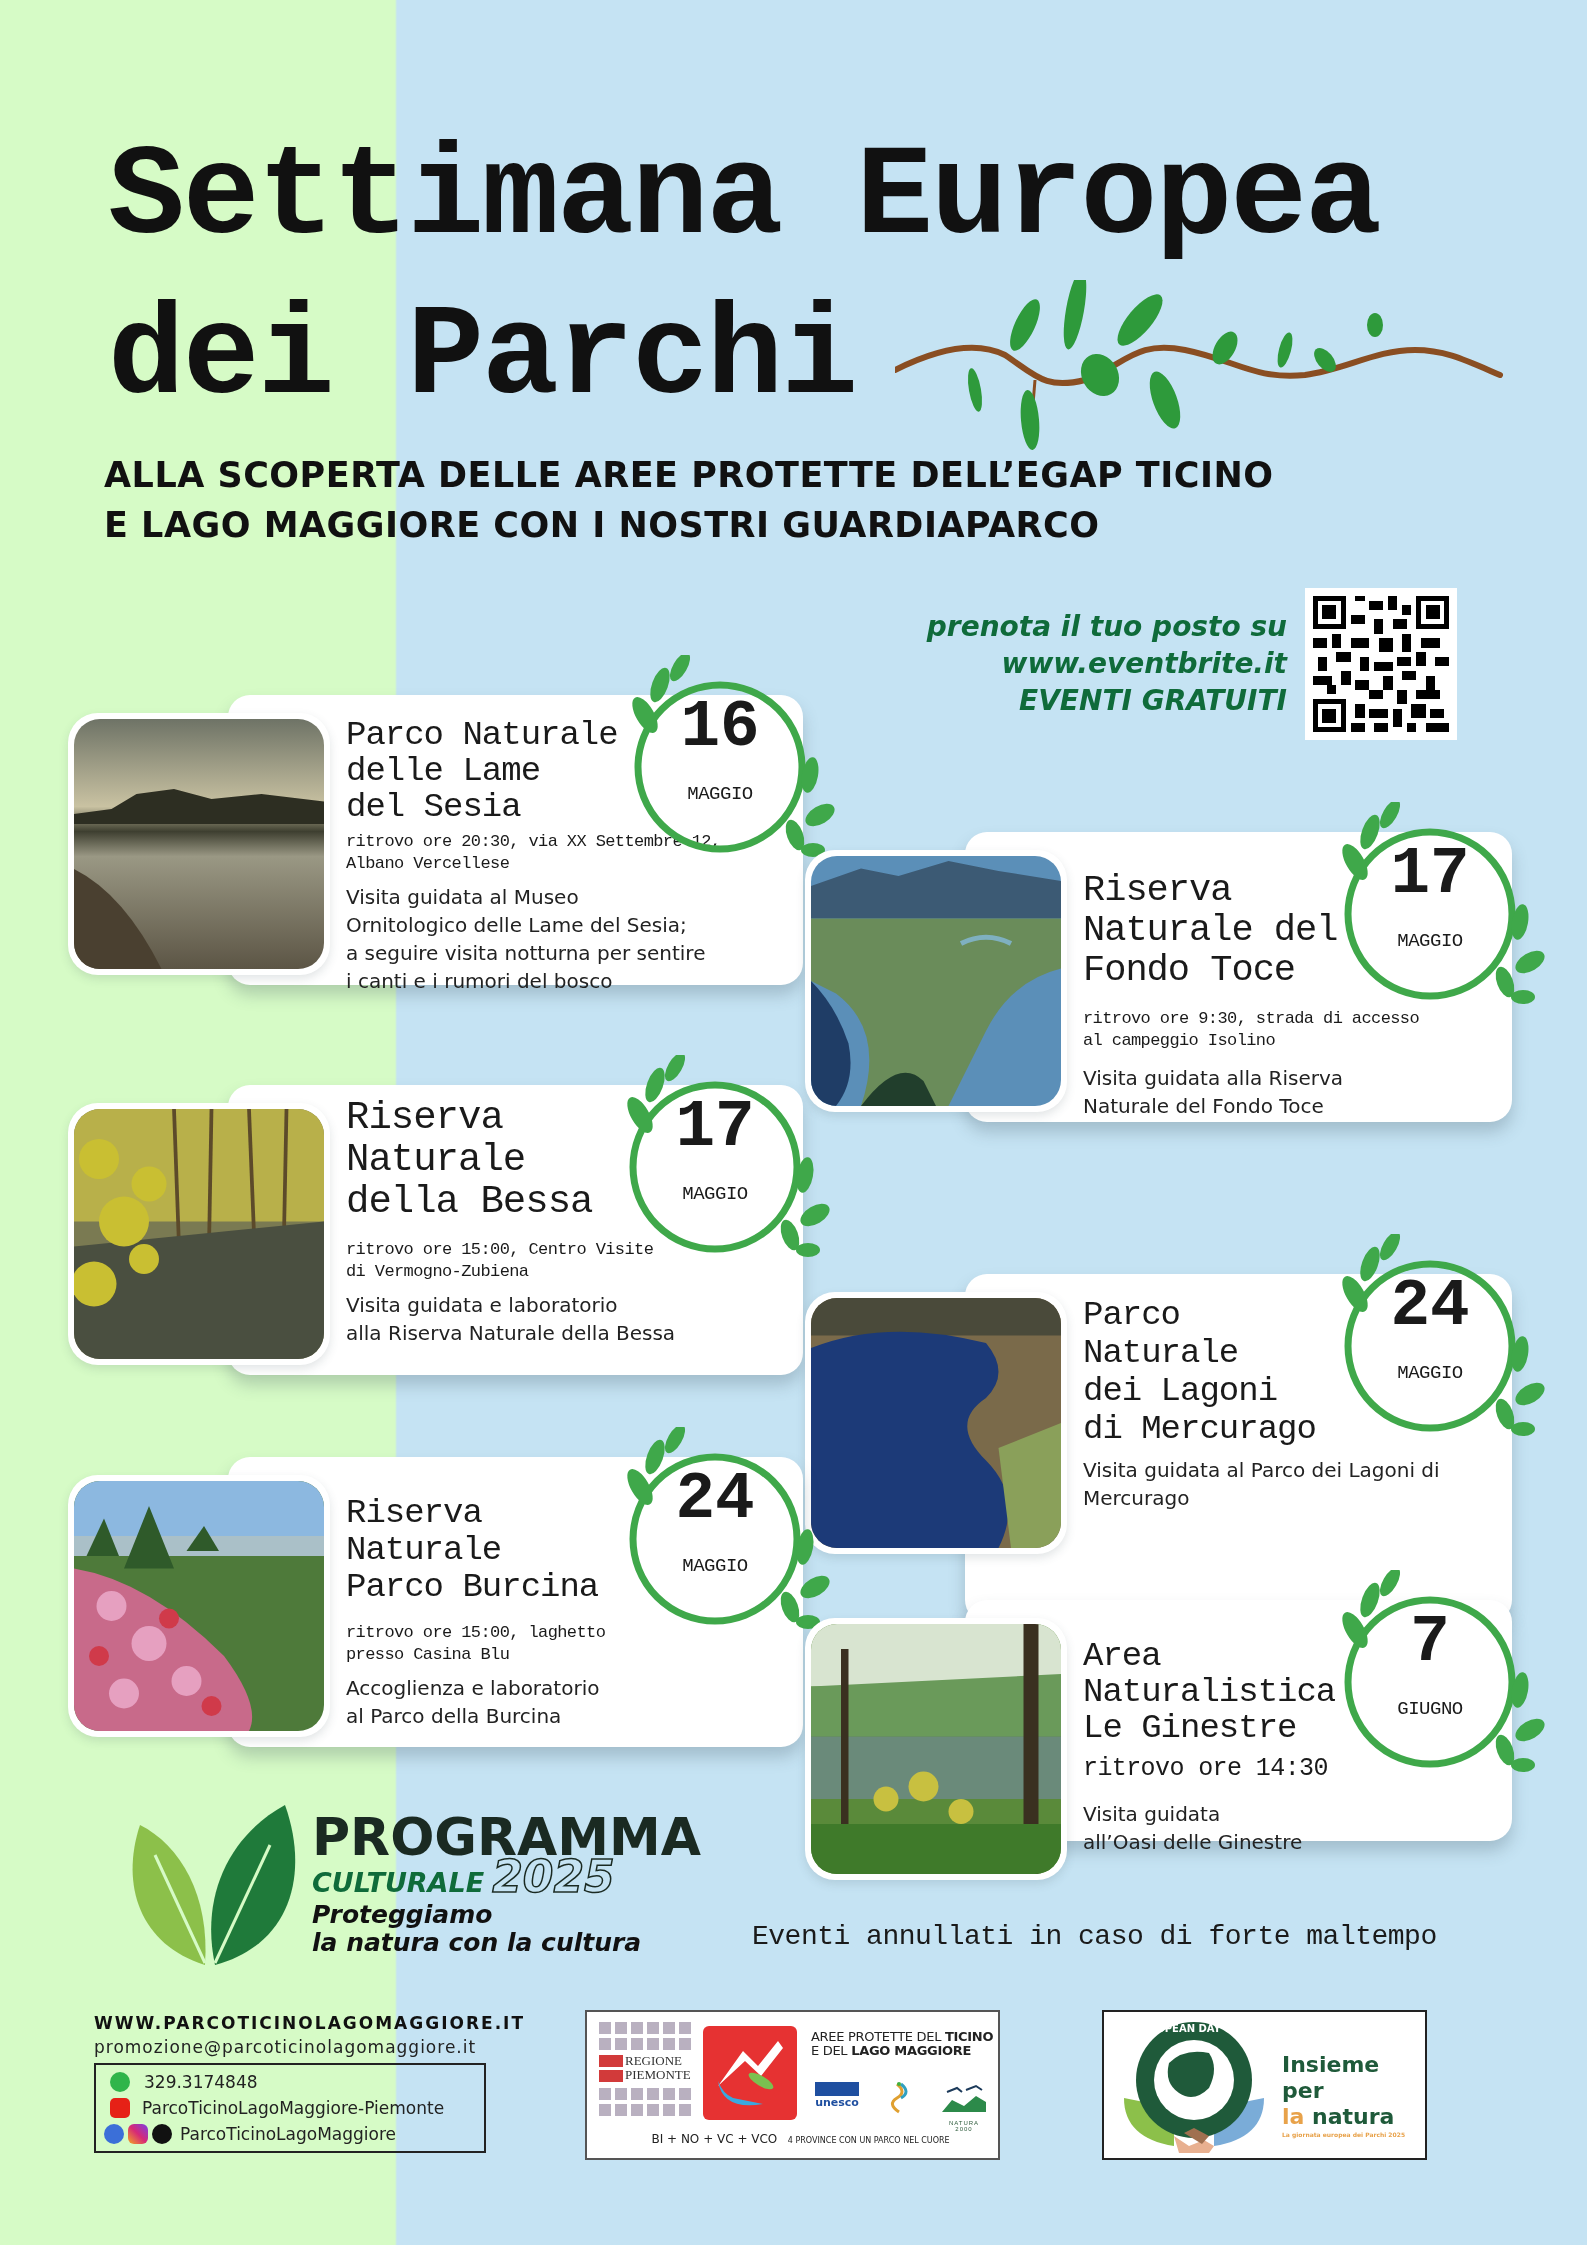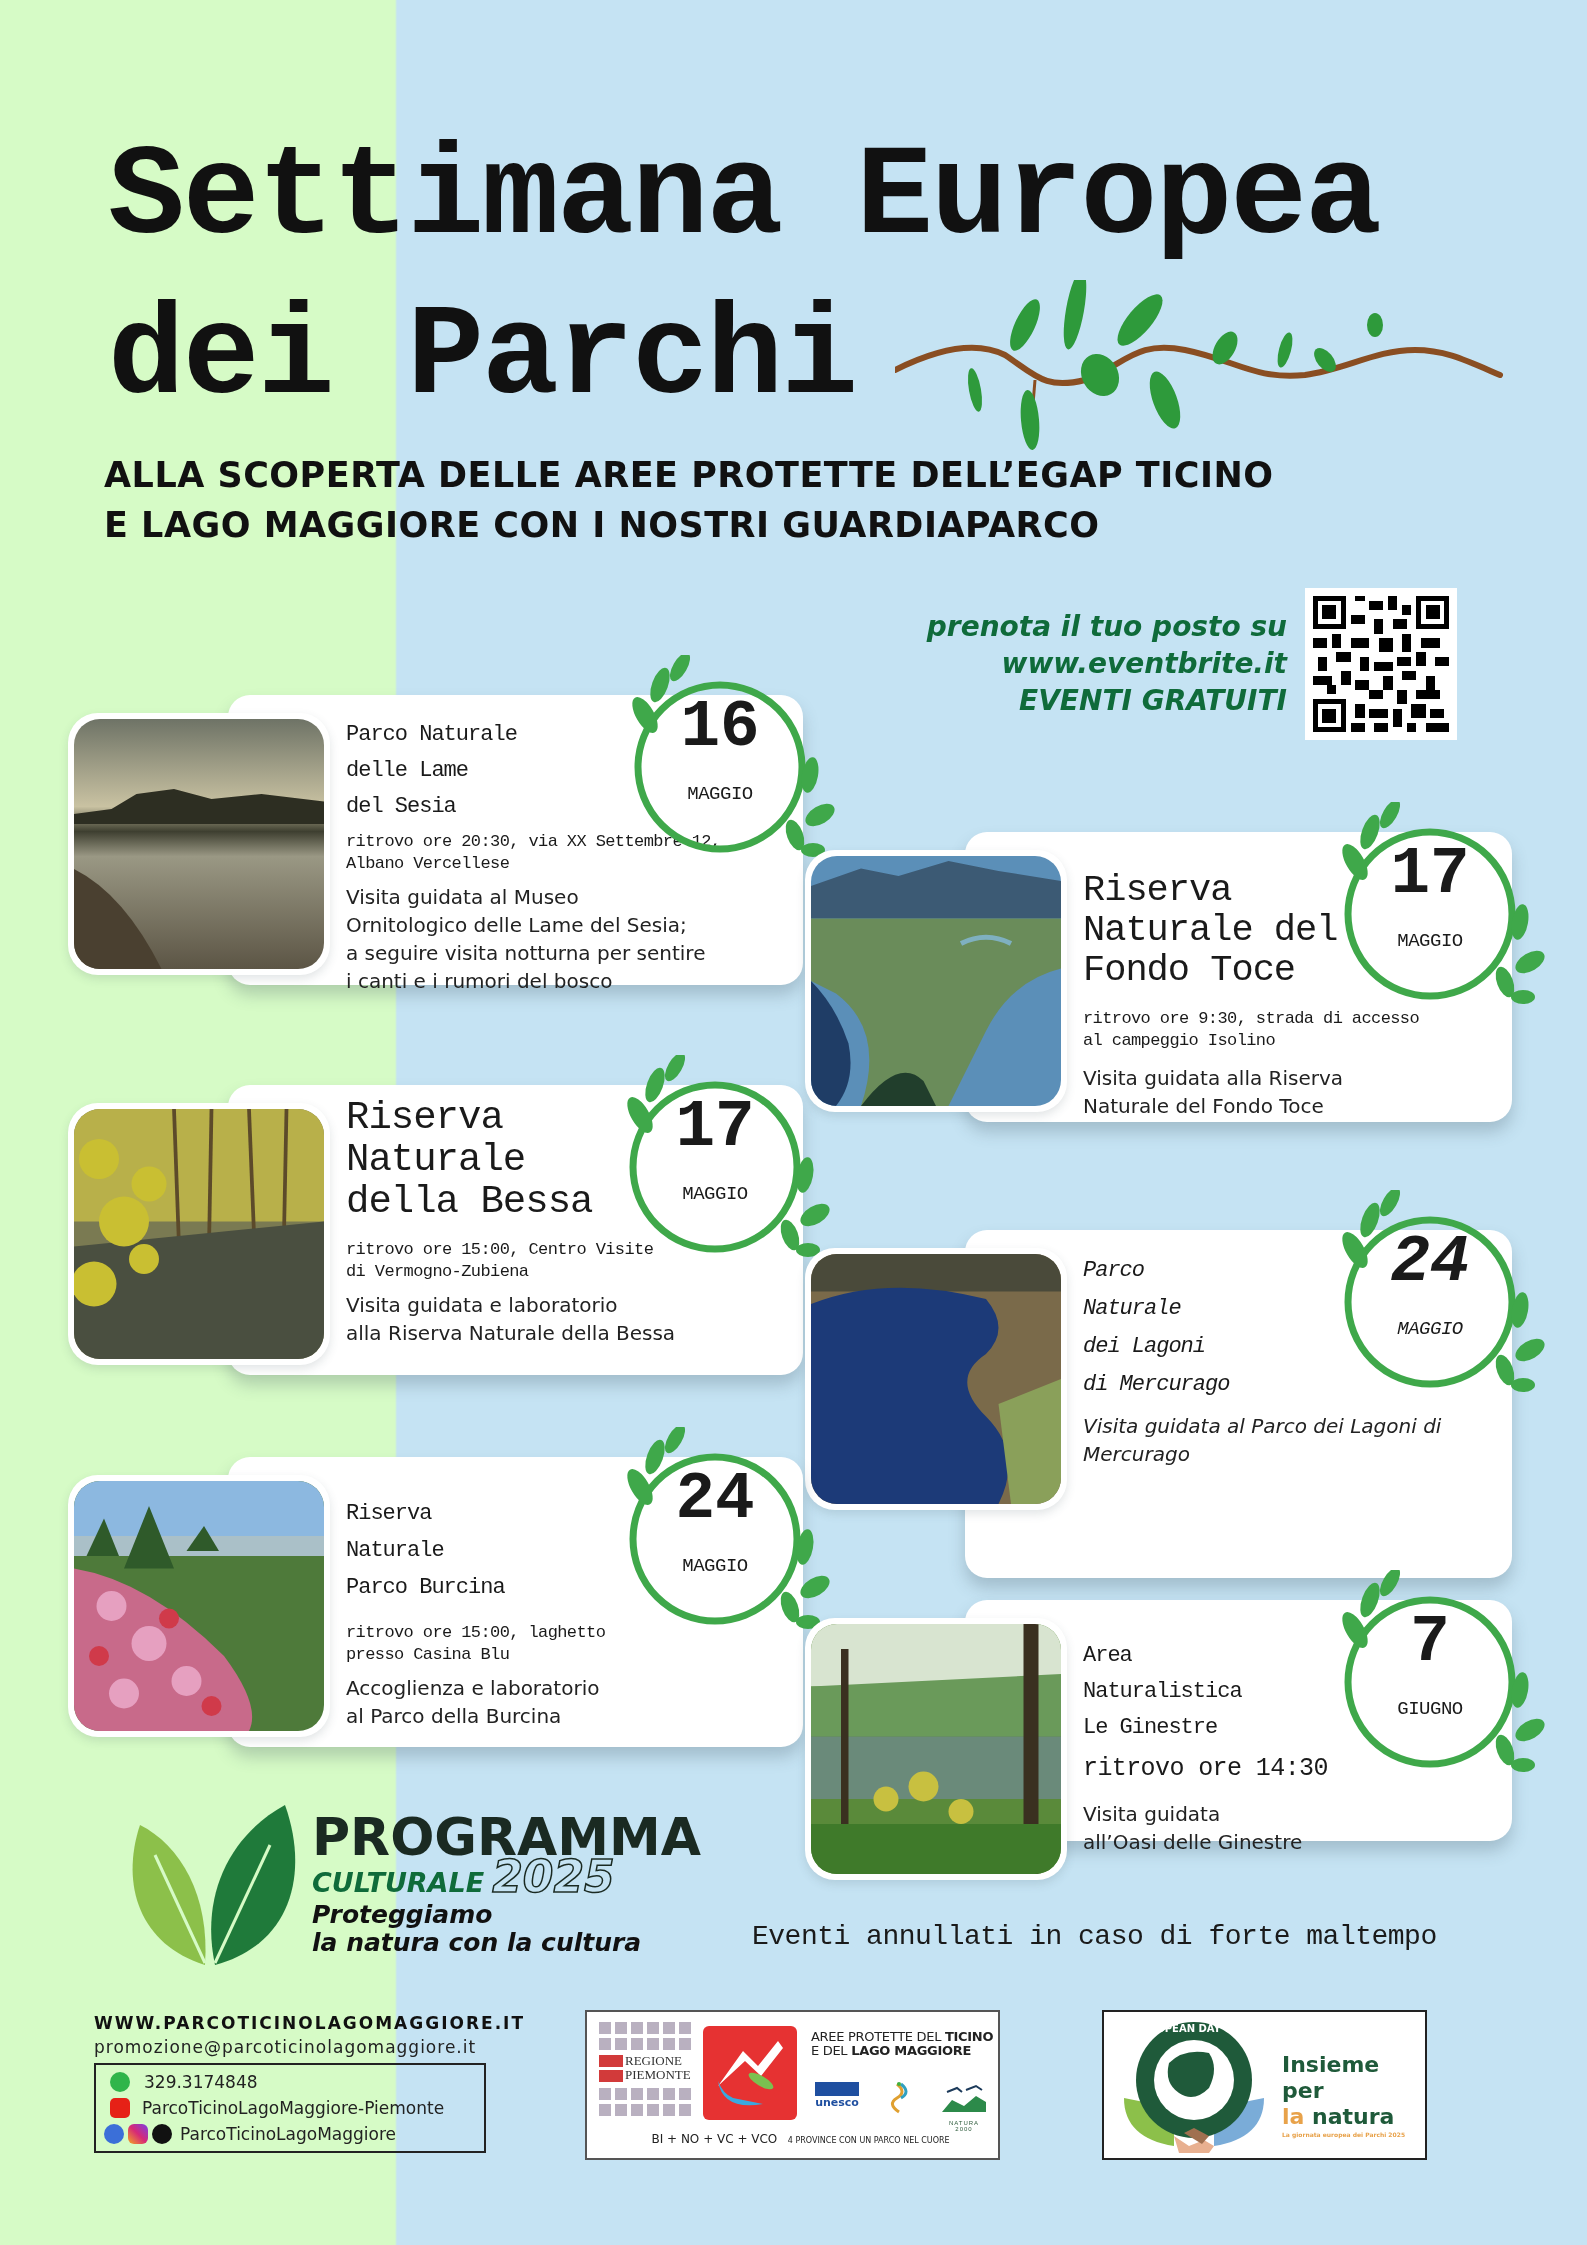--- a/index.html
+++ b/index.html
@@ -52,21 +52,21 @@
     background: #fff; border-radius: 30px; padding: 6px;
     box-shadow: 0 4px 10px rgba(60,80,90,0.15);
   }
   .event .photo {
     width: 100%; height: 100%; border-radius: 26px; overflow: hidden;
   }
   .event .photo svg { width: 100%; height: 100%; display: block; }
   .event .text { position: absolute; left: 278px; top: 22px; right: 20px; }
   .event .name {
     font-family: "Liberation Mono", "DejaVu Sans Mono", monospace;
-    font-size: 22px; line-height: 36px; color: #1a1a1a; white-space: pre-line;
+    font-size: 34px; line-height: 36px; color: #1a1a1a; white-space: pre-line;
     letter-spacing: -1px;
   }
   .event .meet {
     font-family: "Liberation Mono", "DejaVu Sans Mono", monospace;
     font-size: 17px; line-height: 22px; color: #1a1a1a; margin-top: 6px;
     white-space: pre-line; letter-spacing: -0.6px;
   }
   .event .meet.big { font-size: 25px; line-height: 30px; margin-top: 8px; }
   .event .desc {
     font-family: "DejaVu Sans", sans-serif; font-size: 20px; line-height: 28px;
@@ -345,21 +345,21 @@
           <ellipse cx="215" cy="160" rx="9" ry="16" transform="rotate(60 215 160)"></ellipse>
           <ellipse cx="190" cy="180" rx="8" ry="16" transform="rotate(-20 190 180)"></ellipse>
           <ellipse cx="208" cy="195" rx="12" ry="7"></ellipse>
         </g>
     </svg>
     <div class="day">17</div>
     <div class="month">MAGGIO</div>
   </div>
 </div>
 
-<div class="event" style="left:805px; top:1230px; width:707px; height:348px;font-style:italic;">
+<div class="event" style="left:805px; top:1274px; width:707px; height:348px;">
   <div class="card"></div>
   <div class="photo-frame">
     <div class="photo">
       <svg viewBox="0 0 100 100" preserveAspectRatio="none">
         <rect width="100" height="100" fill="#7a6a4a"></rect>
         <rect width="100" height="15" fill="#4a4a3a"></rect>
         <path d="M0 20 Q30 8 70 18 Q80 30 70 40 Q55 50 70 65 Q85 80 75 100 L0 100 Z" fill="#1c3a78"></path>
         <path d="M75 60 L100 50 L100 100 L80 100 Z" fill="#8aa05a"></path>
       </svg>
     </div>

